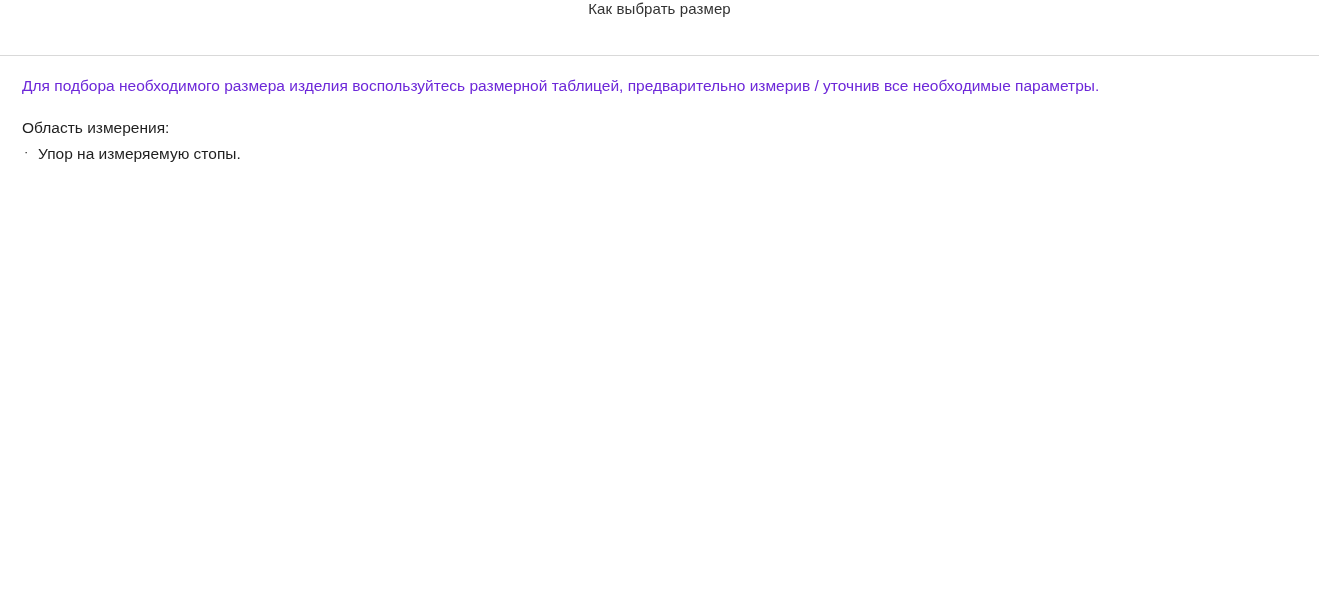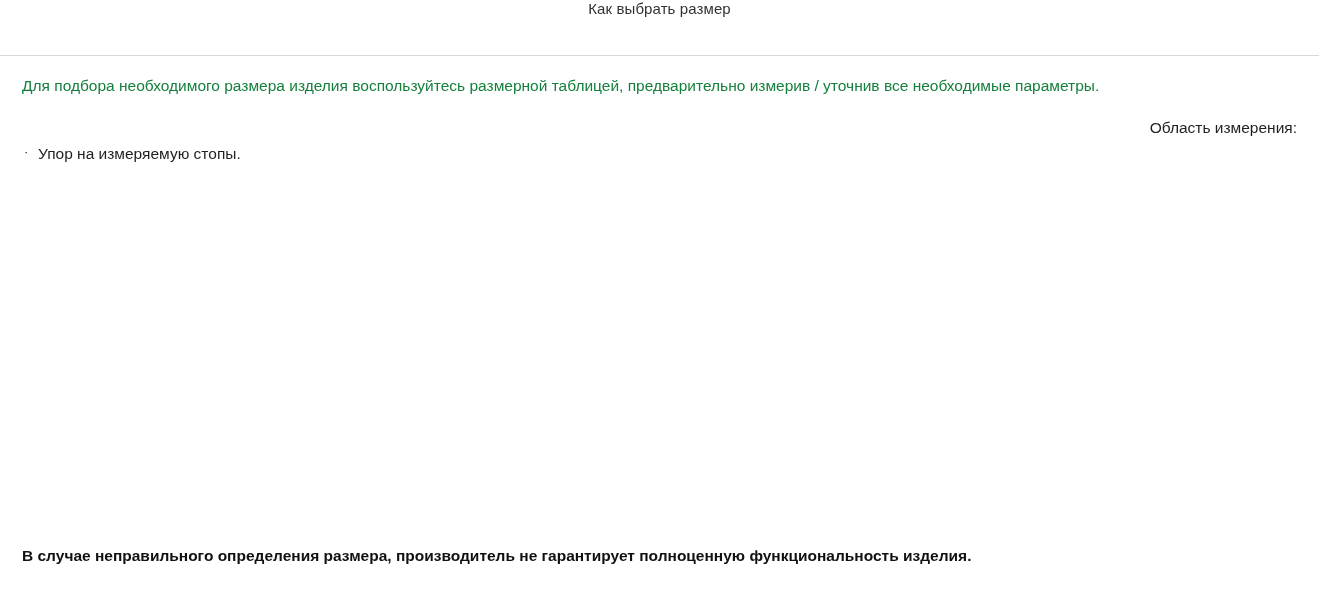--- a/index.html
+++ b/index.html
@@ -31,30 +31,29 @@
   .header-title {
     font-size: 15px;
     color: #333333;
     letter-spacing: 0.1px;
   }
   .content {
     padding: 20px 22px 0 22px;
   }
   .intro {
     font-size: 15.5px;
-    color: #15803d;
+    color: #6d28d9;
     line-height: 1.35;
     margin: 0 0 22px 0;
     white-space: nowrap;
   }
   .section-label {
     font-size: 15.5px;
     color: #1f1f1f;
     margin: 0 0 7px 0;
-    text-align: right;
   }
   .bullet-list {
     margin: 0;
     padding: 0;
     list-style: none;
   }
   .bullet-item {
     font-size: 15.5px;
     color: #1f1f1f;
     padding-left: 16px;
@@ -112,15 +111,14 @@
     <ul class="bullet-list">
       <li class="bullet-item">
         <span class="dot">·</span>
         <span>Упор на измеряемую стопы.</span>
       </li>
     </ul>
 
 
   </div>
 
-  <div class="footnote">В случае неправильного определения размера, производитель не гарантирует полноценную функциональность изделия.</div>
 
 </div>
 
 </body></html>

